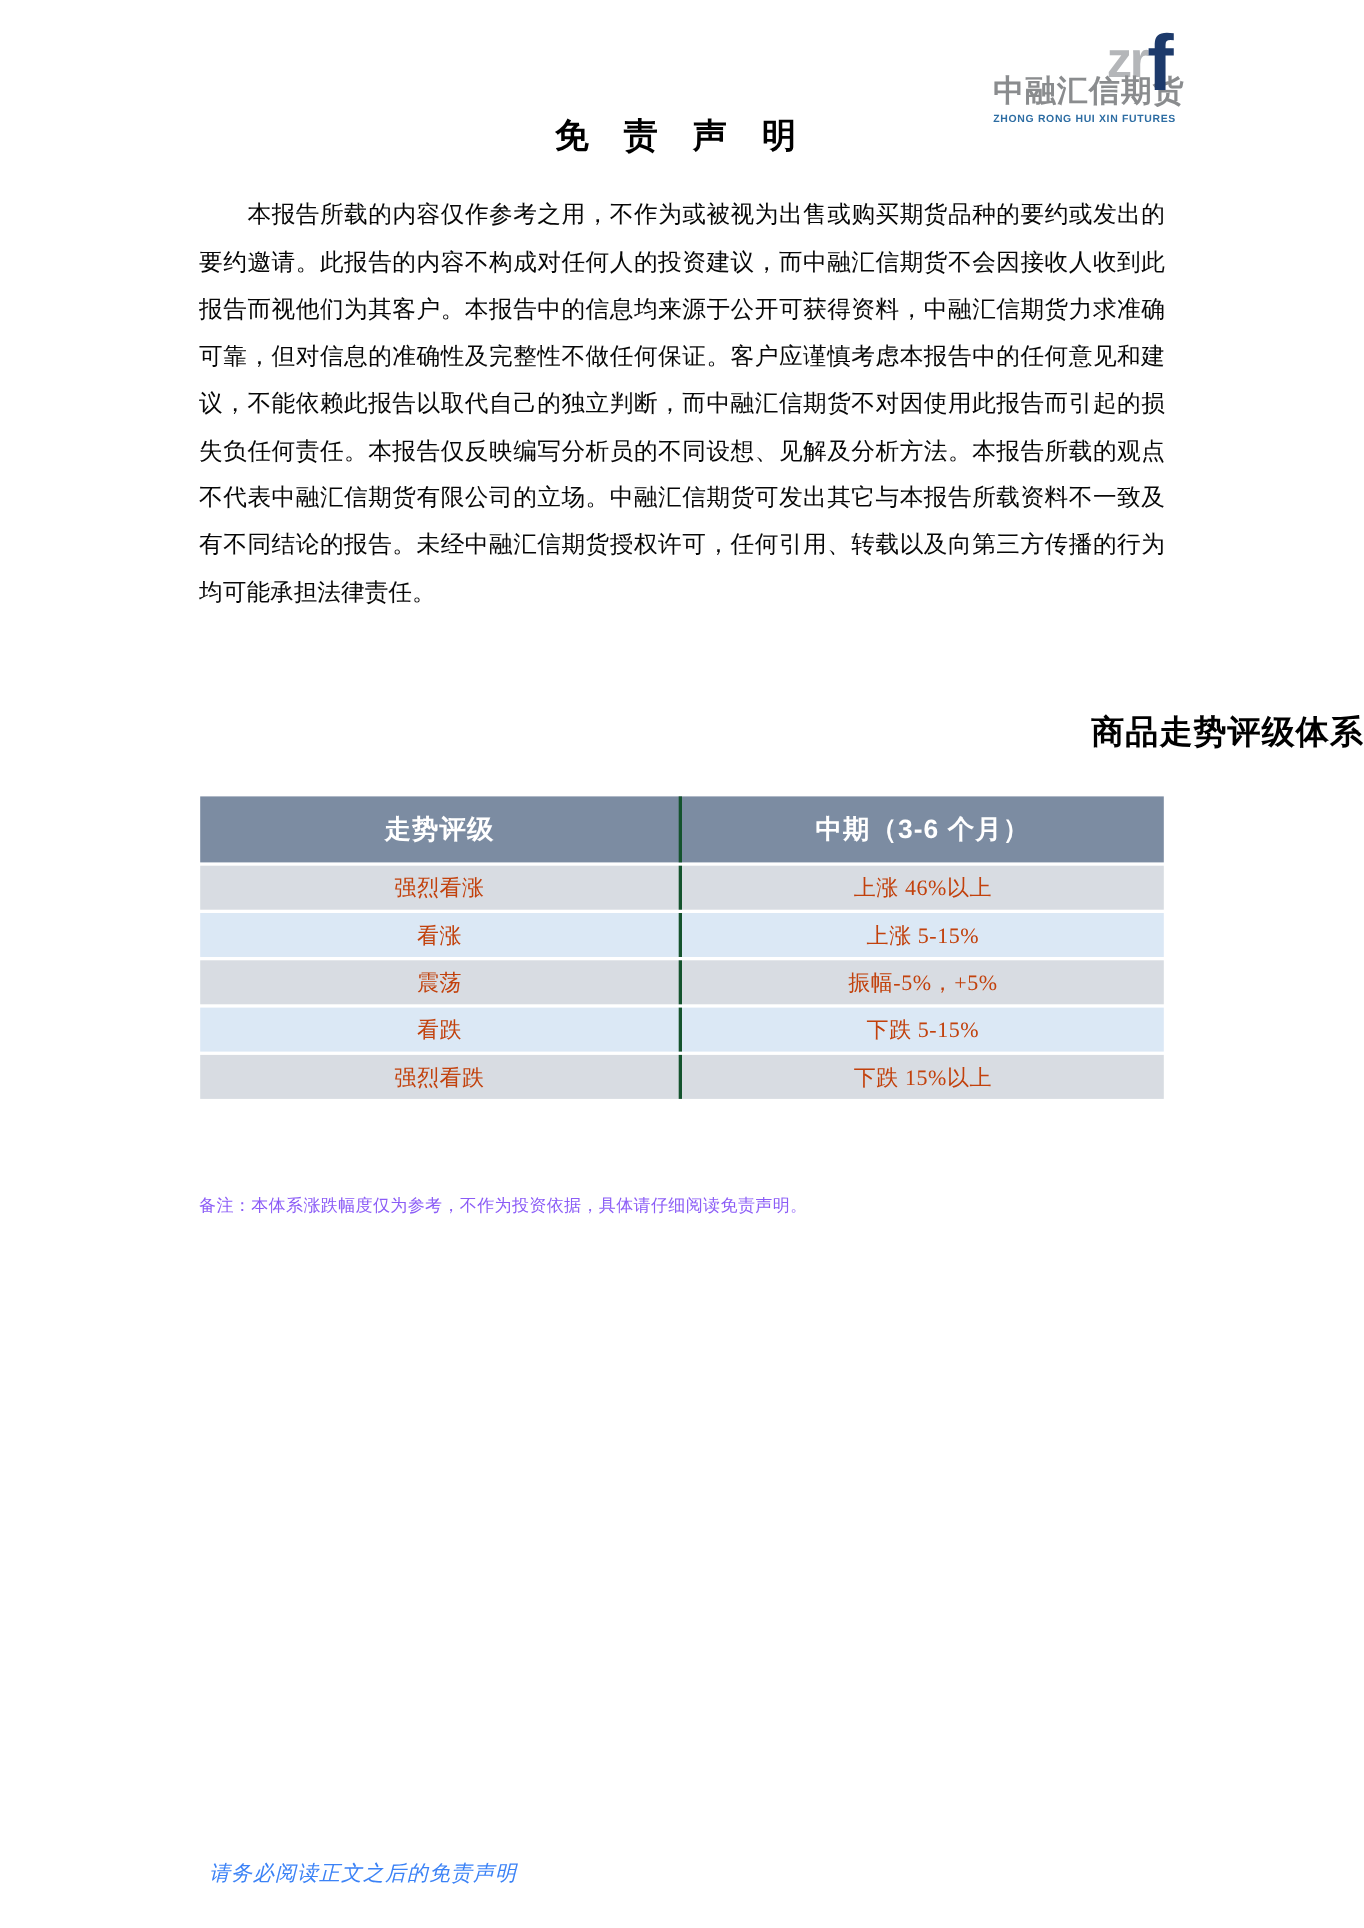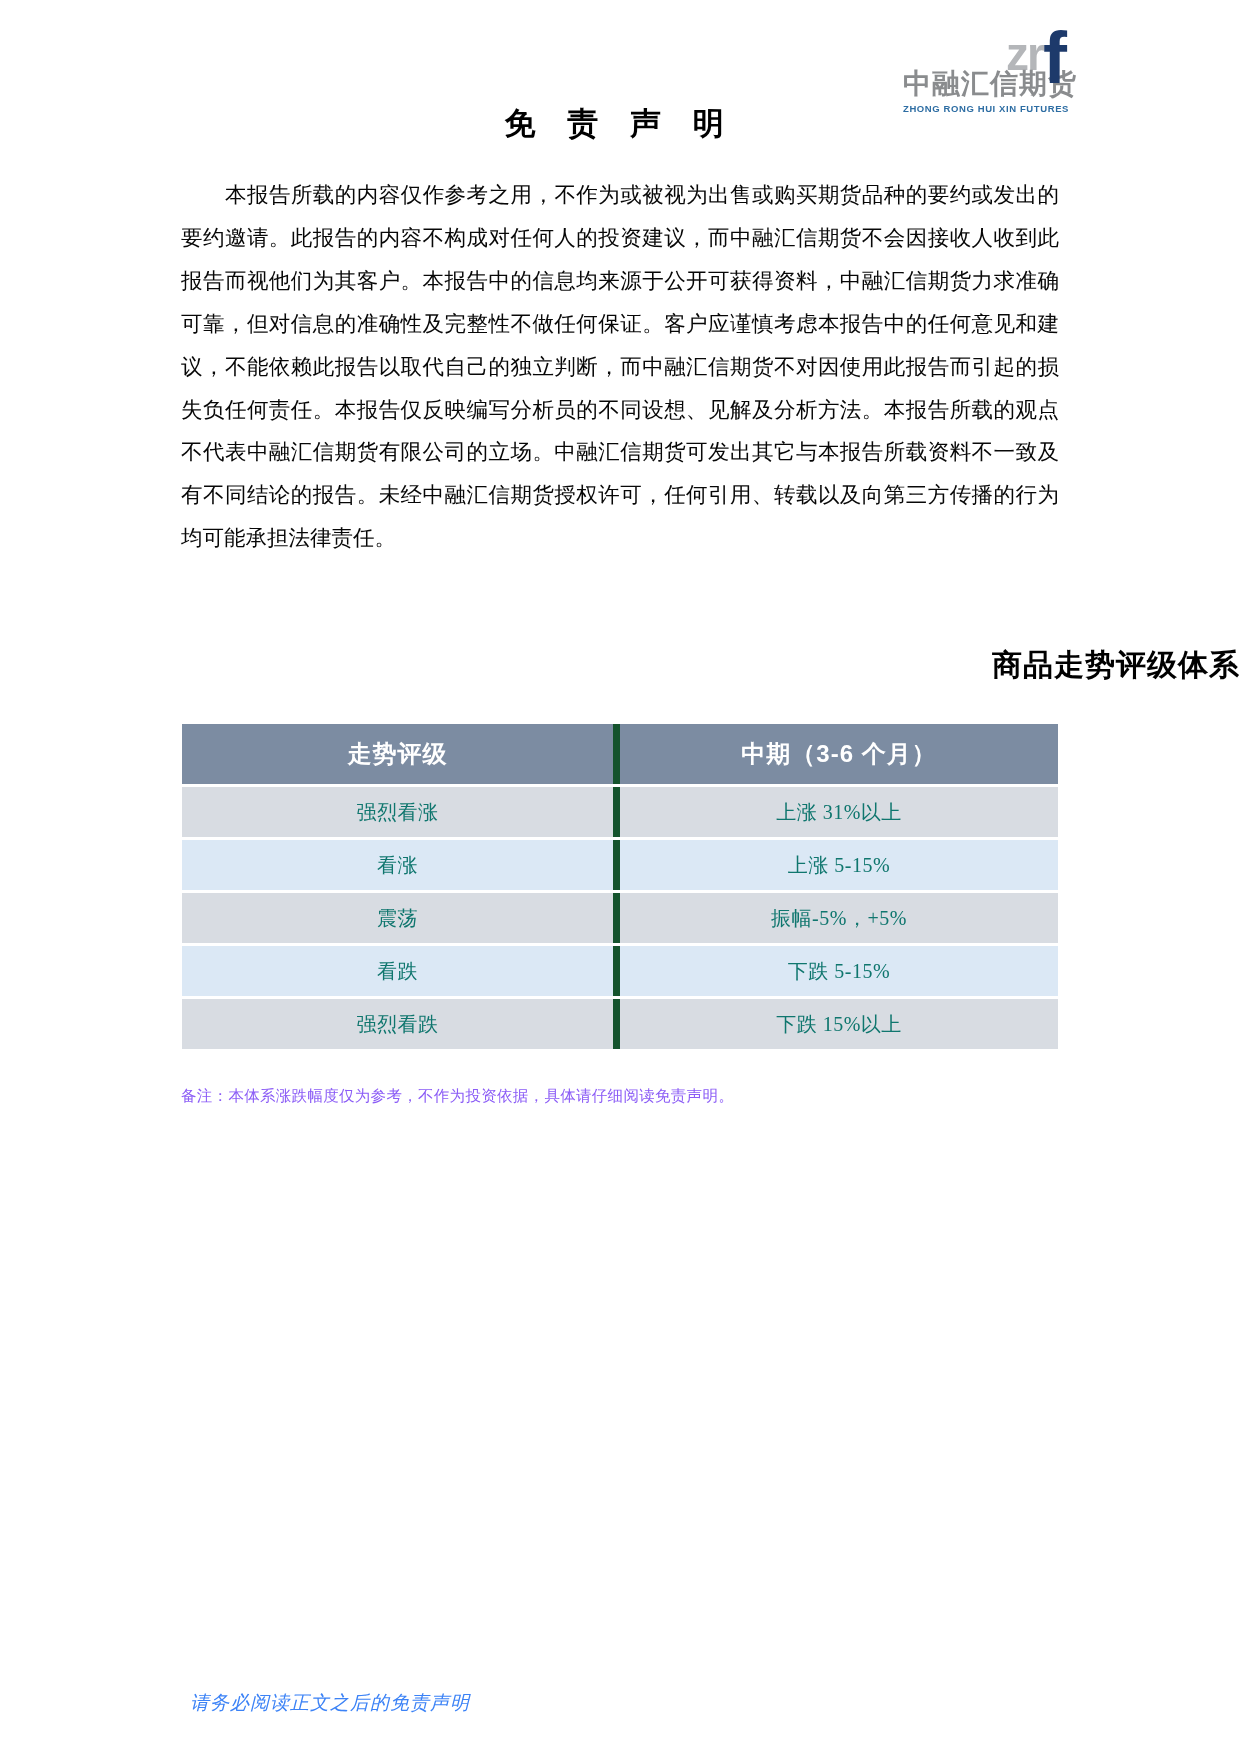--- a/index.html
+++ b/index.html
@@ -52,23 +52,23 @@
 
   
   .rating-table-wrap { position:absolute; left:182px; top:721px; width:876px; }
   table.rating { width:100%; border-collapse:separate; border-spacing:0 3px; table-layout:fixed; }
   table.rating th {
     background:#7c8ca2; color:#ffffff; height:60px;
     font-family:"Liberation Sans","DejaVu Sans",sans-serif;
     font-size:24px; font-weight:bold; text-align:center; letter-spacing:1px;
   }
   table.rating td {
-    height:50px; text-align:center; font-size:20px; color:#0f766e; letter-spacing:0.5px;
+    height:40px; text-align:center; font-size:20px; color:#c2410c; letter-spacing:0.5px;
   }
-  table.rating .c1 { border-right:7px solid #14532d;text-align:center; }
+  table.rating .c1 { border-right:3px solid #14532d;text-align:center; }
   table.rating tr.row-gray td { background:#d8dce2; }
   table.rating tr.row-blue td { background:#dbe8f5; }
 
   
   .table-note {
     position:absolute; left:181px; top:1086px; width:800px;
     font-size:15.5px; color:#8b5cf6; letter-spacing:0.3px;
   }
 
   
@@ -103,21 +103,21 @@
     <table class="rating">
       <thead>
         <tr>
           <th class="c1">走势评级</th>
           <th>中期（3-6 个月）</th>
         </tr>
       </thead>
       <tbody>
         <tr class="row-gray">
           <td class="c1">强烈看涨</td>
-          <td>上涨 31%以上</td>
+          <td>上涨 46%以上</td>
         </tr>
         <tr class="row-blue">
           <td class="c1">看涨</td>
           <td>上涨 5-15%</td>
         </tr>
         <tr class="row-gray">
           <td class="c1">震荡</td>
           <td>振幅-5%，+5%</td>
         </tr>
         <tr class="row-blue">

